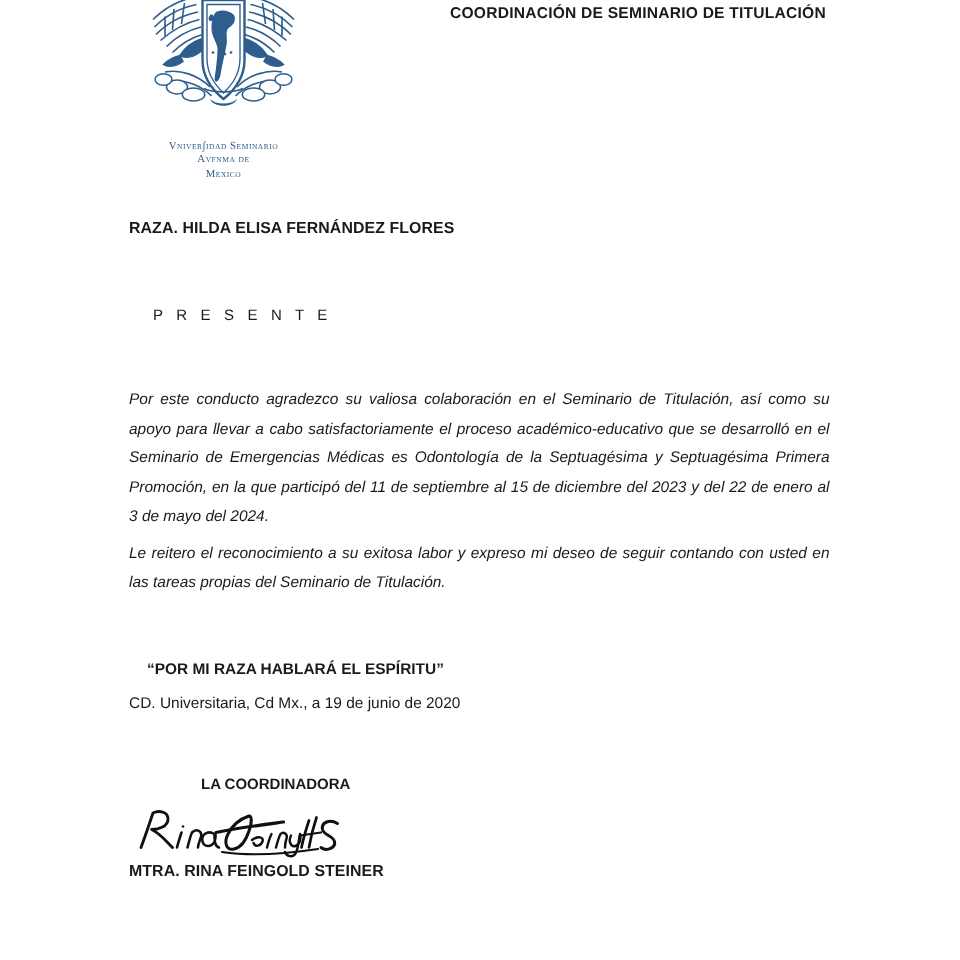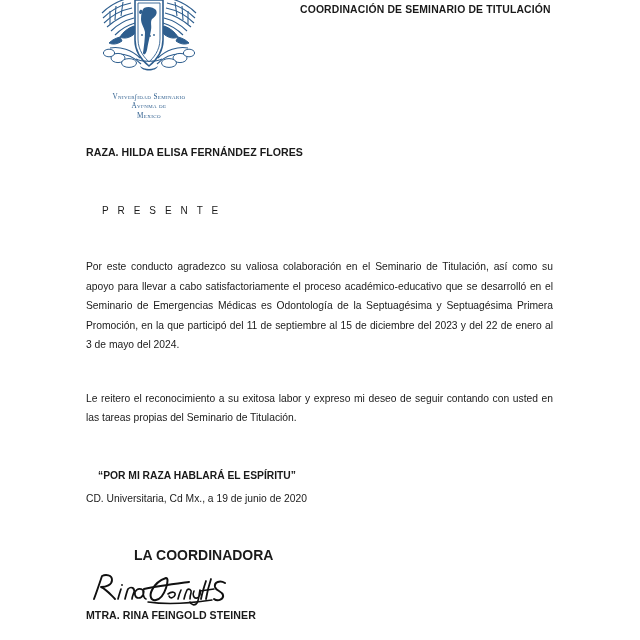--- a/index.html
+++ b/index.html
@@ -86,23 +86,24 @@
     margin: 16px;
     margin-top: 47px;
   }
 
   .para {
     font-size: 10.3px;
     line-height: 19.5px;
     text-align: justify;
     text-justify: inter-word;
     margin: 0;
+    font-style: italic;
   }
   .para-1 { margin-top: 41px; }
-  .para-2 { margin-top: 34px; }
+  .para-2 { margin-top: 5px; }
 
   .atentamente {
     font-size: 10px;
     letter-spacing: 3.1px;
     margin: 0;
     margin-top: 41px;
   }
 
   .motto {
     font-size: 10.3px;
@@ -111,21 +112,21 @@
     margin-top: 42px;
   }
 
   .place-date {
     font-size: 10.3px;
     margin: 0;
     margin-top: 12px;
   }
 
   .role {
-    font-size: 14px;
+    font-size: 10px;
     font-weight: bold;
     margin: 0;
     margin-top: 43px;
     padding-left: 48px;
   }
 
   .signature {
     margin-top: 6px;
     margin-left: 2px;
     display: block;

